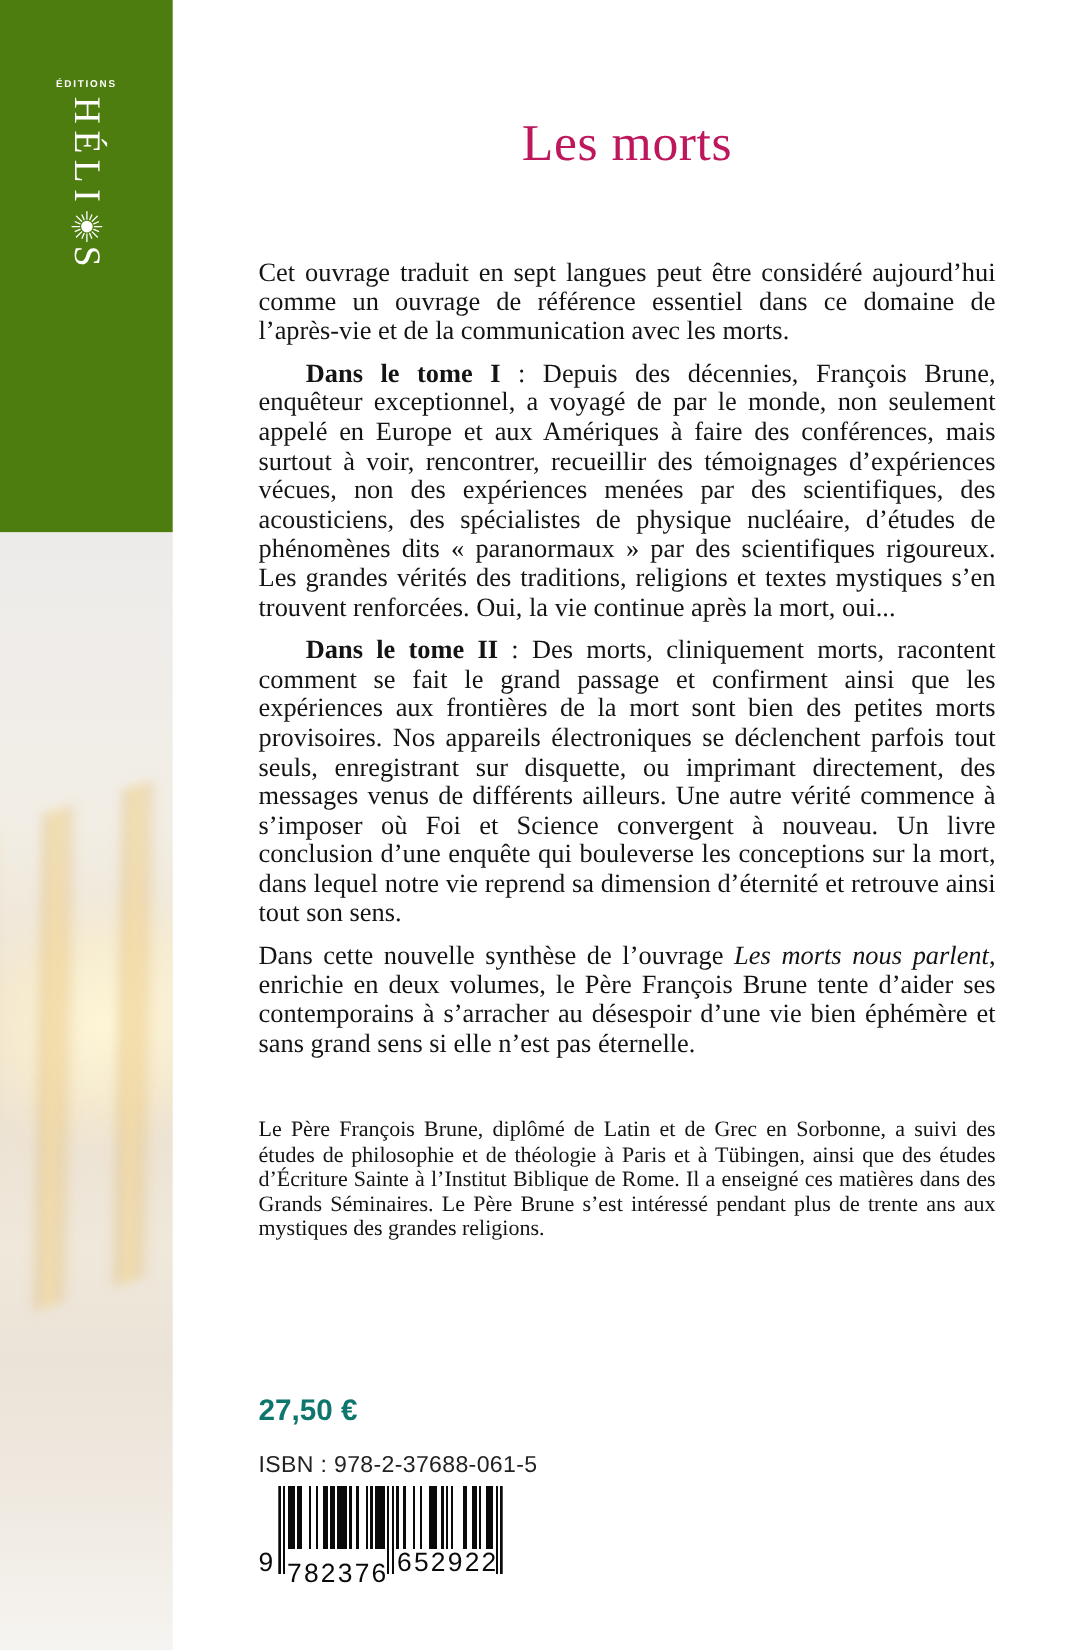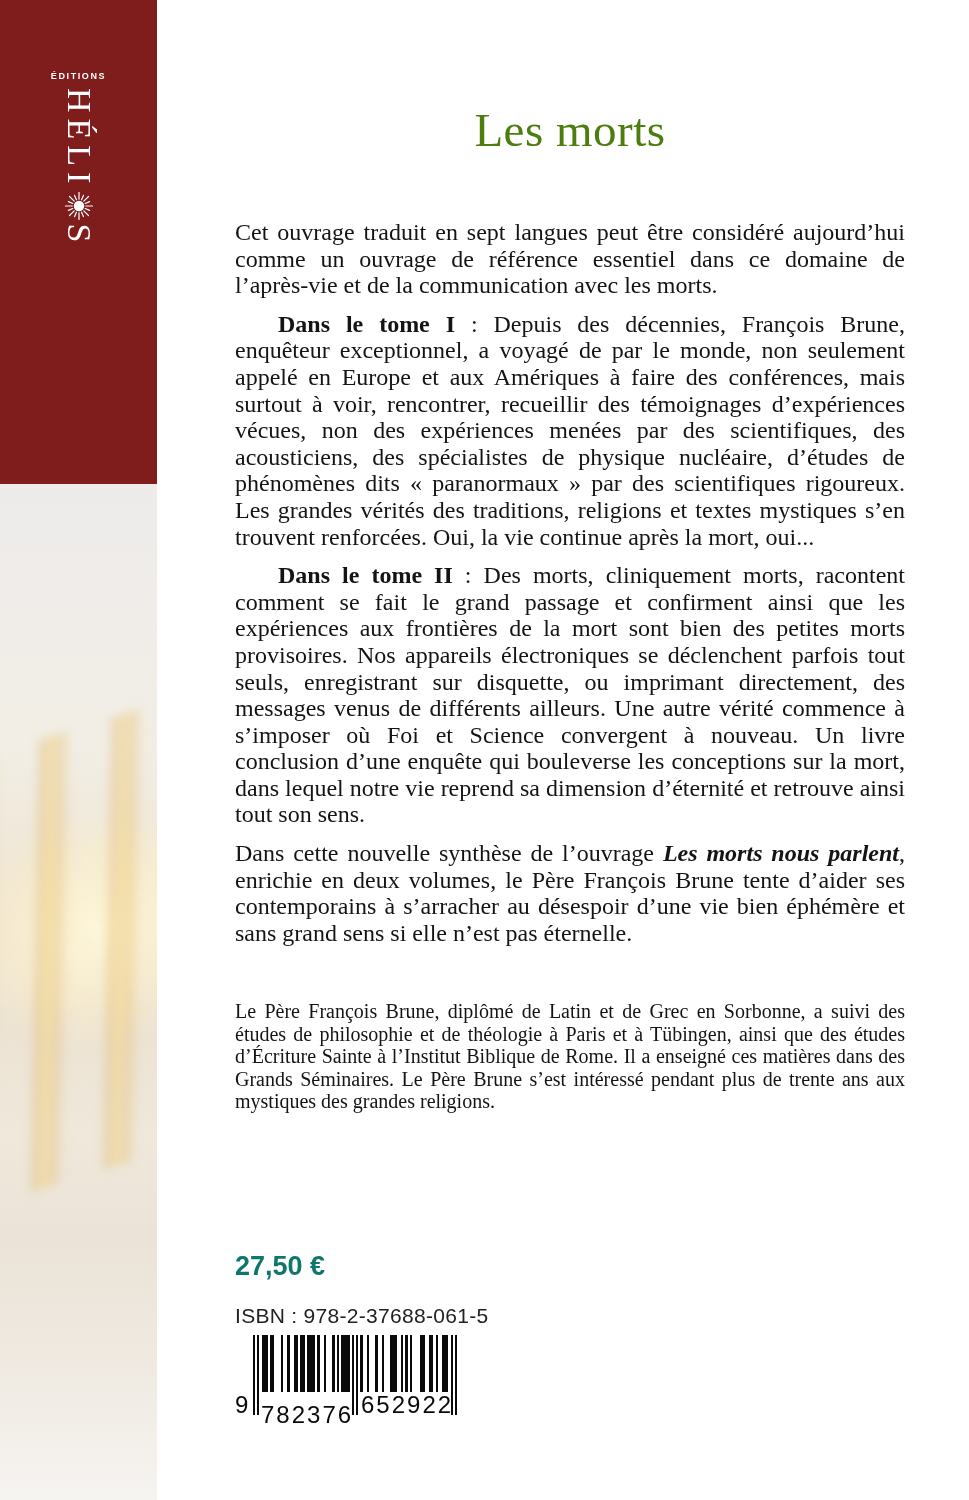--- a/index.html
+++ b/index.html
@@ -4,21 +4,21 @@
 <style>
   html,body { margin:0; padding:0; background:#ffffff; }
   .page {
     position:relative; width:969px; height:1500px; overflow:hidden;
     background:#ffffff; font-family:"Liberation Serif", serif; color:#141414;
   }
   
   .strip { position:absolute; left:0; top:0; width:157px; height:1500px; }
   .strip-orange {
     position:absolute; left:0; top:0; width:157px; height:484px;
-    background:#7f1d1d;
+    background:#4d7c0f;
   }
   .strip-photo {
     position:absolute; left:0; top:484px; width:157px; height:1016px; overflow:hidden;
     background:linear-gradient(180deg,
       #edebea 0%, #f0ede9 14%, #f2eee5 26%, #efe5d3 40%, #ece2d2 52%,
       #efe8db 64%, #ebe3d7 74%, #efe9e0 86%, #f6f4f1 100%);
   }
   .streaks {
     position:absolute; left:-70px; top:250px; width:320px; height:430px;
     background:repeating-linear-gradient(108deg,
@@ -43,29 +43,29 @@
     letter-spacing:1.6px; line-height:1;
   }
   .logo-vname {
     writing-mode:vertical-rl; font-family:"Liberation Serif", serif;
     font-size:34px; line-height:1; letter-spacing:6px; margin-top:7px;
   }
   .sun { display:inline-block; margin:2px 0; }
   
   .content { position:absolute; left:235px; top:0; width:670px; }
   .title {
-    margin:104px 0 62px 0; font-weight:normal; text-align:center;
-    font-size:47px; line-height:53px; letter-spacing:0.5px; color:#4d7c0f;
+    margin:104px 0 78px 0; font-weight:normal; text-align:center;
+    font-size:47px; line-height:53px; letter-spacing:0.5px; color:#be185d;
   }
   .body p {
     margin:0 0 12px 0; font-size:24px; line-height:26.6px;
     text-align:justify; color:#141414;
   }
   .lead { font-weight:bold;margin-left:43px; }
-  .inline-title { font-style:italic;font-weight:bold; }
+  .inline-title { font-style:italic; }
   .bio {
     margin-top:54px !important; font-size:20px !important; line-height:22.4px !important;
   }
   
   .footer { margin-top:140px; font-family:"Liberation Sans", sans-serif; }
   .price { font-size:27px; font-weight:bold; color:#0f766e; line-height:1.1; }
   .isbn { margin-top:22px; font-size:21px; color:#222; letter-spacing:0.3px; }
   .barcode { position:relative; margin-top:7px; width:240px; height:92px; }
   .bars { position:absolute; left:18px; top:0; }
   .bc-digit, .bc-group {

